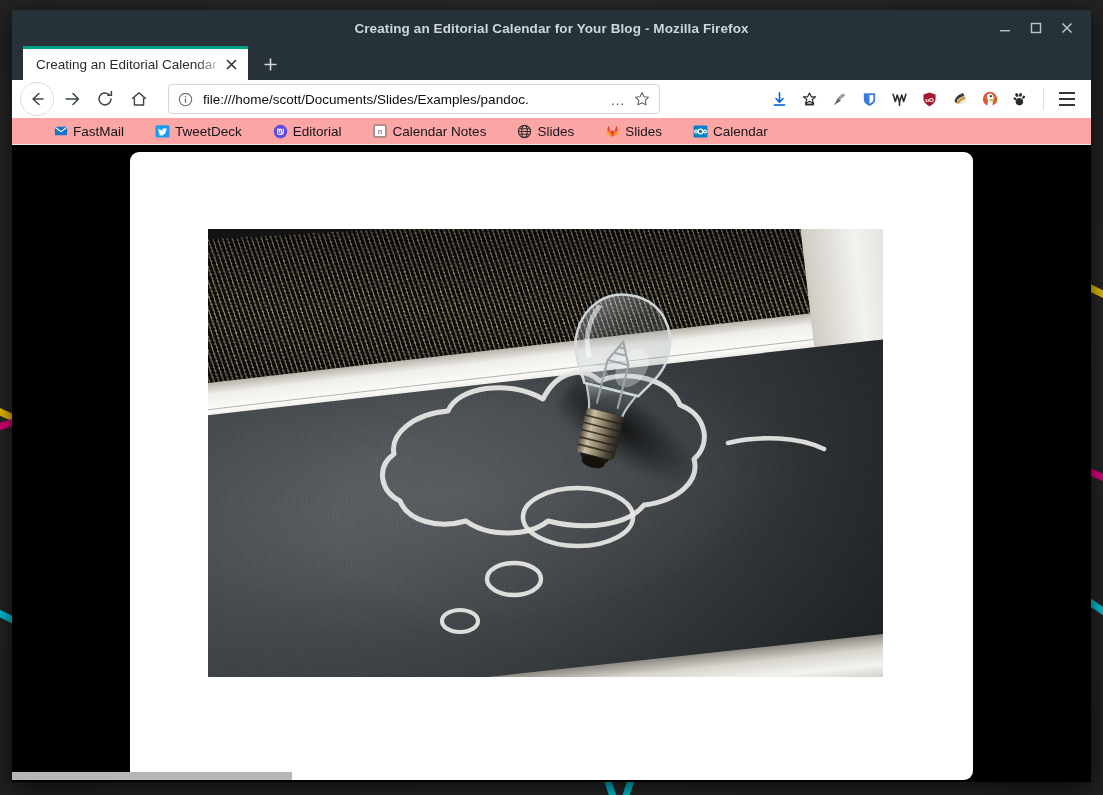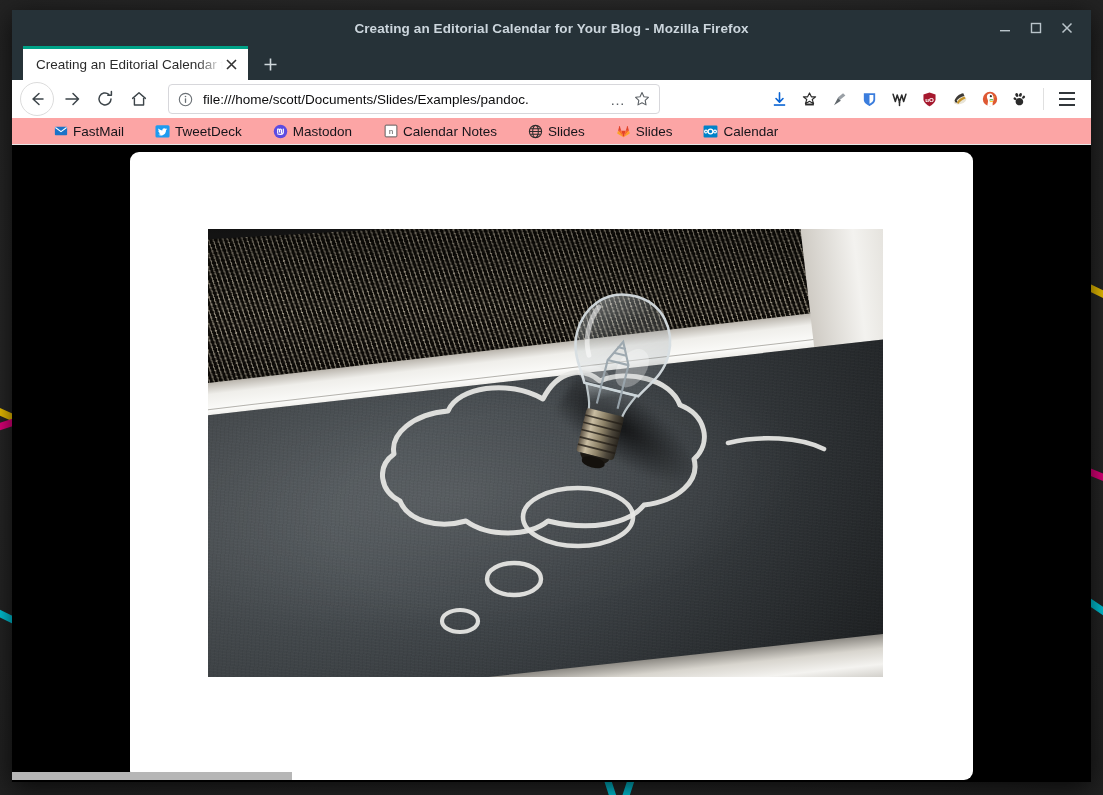--- a/index.html
+++ b/index.html
@@ -450,21 +450,21 @@
       <span class="bm-label">TweetDeck</span>
     </div>
 
     <div class="bm">
       <span class="bm-ico">
         <svg width="15" height="15" viewBox="0 0 16 16">
           <circle cx="8" cy="8" r="7.2" fill="#5b4be1"></circle>
           <path d="M5 5.4 V9.2 M5 6.2 C5 5 7 5 7 6.3 V8.4 M7 6.3 C7 5 9 5 9 6.3 V9.2 M11 5.4 V8.6 C11 10.4 9.4 11 8 11 C6.8 11 5.8 10.9 5.2 10.6" stroke="#fff" stroke-width="1.25" fill="none" stroke-linecap="round" stroke-linejoin="round"></path>
         </svg>
       </span>
-      <span class="bm-label">Mastodon</span>
+      <span class="bm-label">Editorial</span>
     </div>
 
     <div class="bm">
       <span class="bm-ico">
         <svg width="14" height="14" viewBox="0 0 16 16">
           <rect x="1.3" y="1.3" width="13.4" height="13.4" rx="1" fill="#fff" stroke="#5b5b5b" stroke-width="1.1"></rect>
           <text x="8" y="11.4" font-size="8.4" font-family="Liberation Sans, sans-serif" fill="#3c3c3c" text-anchor="middle">n</text>
         </svg>
       </span>
       <span class="bm-label">Calendar Notes</span>

